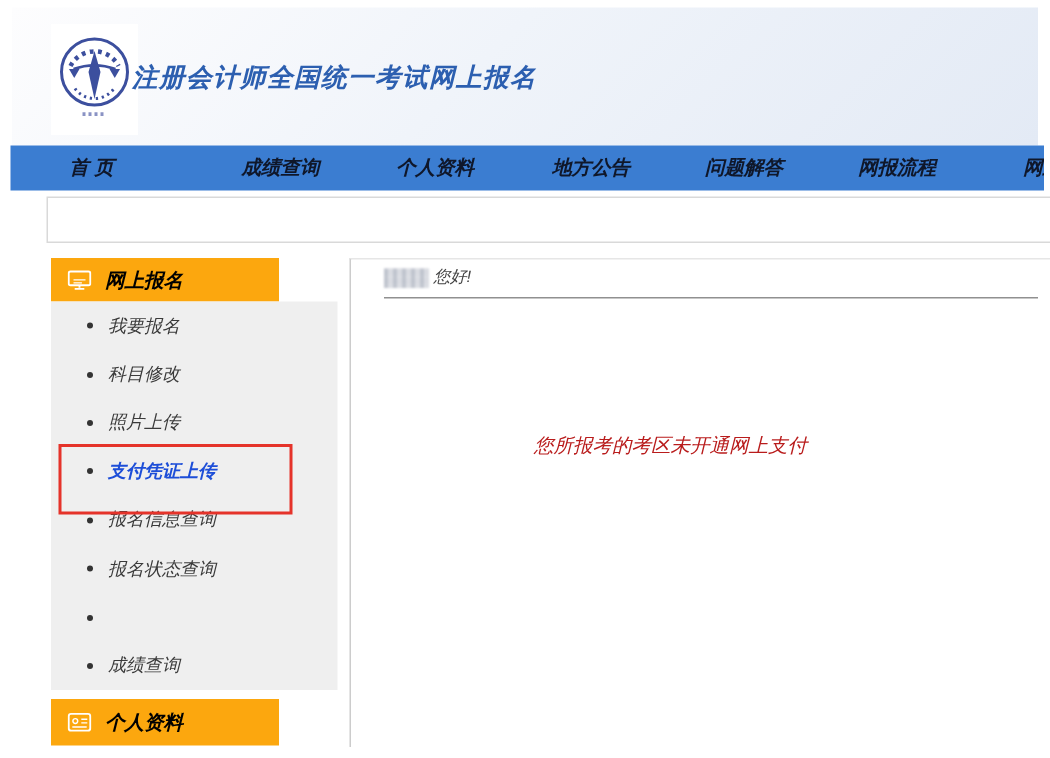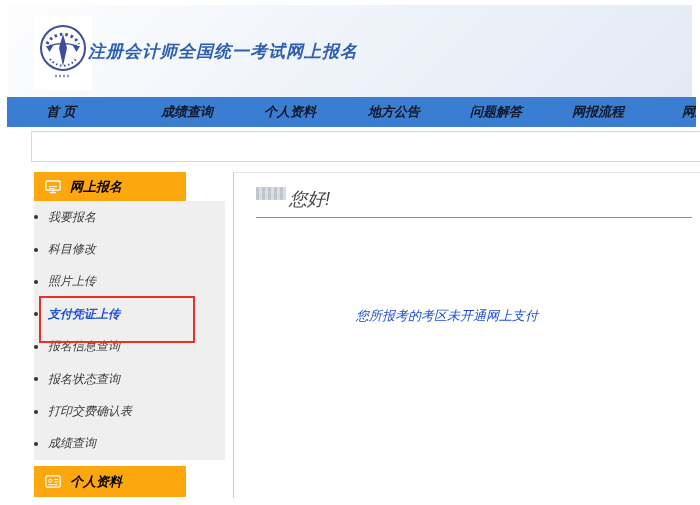--- a/index.html
+++ b/index.html
@@ -25,40 +25,40 @@
     background:#ffffff;border:1px solid #d9d9d9;}
 
   
   .side-header{position:absolute;left:34px;width:152px;height:29px;background:#fca70e;
     color:#000000;font-size:13px;font-weight:bold;display:flex;align-items:center;cursor:pointer;}
   .side-header .ico{margin:0 9px 0 11px;display:inline-flex;}
   .side-sec1{top:172px;}
   .side-sec2{top:466px;height:31px;}
   .side-list{position:absolute;left:34px;top:201px;width:191px;height:259px;
     background:#efefef;padding:0;margin:0;list-style:none;}
-  .side-list li{height:32.4px;display:flex;align-items:center;
+  .side-list li{height:32.4px;display:flex;align-items:center;padding-left:24px;
     font-size:12px;color:#3a3a3a;cursor:pointer;white-space:nowrap;}
   .side-list li .dot{width:4px;height:4px;border-radius:50%;background:#333;margin-right:10px;flex:0 0 auto;}
   .side-list li.active{color:#1d4ed8;font-weight:bold;}
 
   
   .highlight-box{position:absolute;left:39px;top:296px;width:152px;height:43px;
     border:2px solid #e5332a;background:transparent;z-index:5;}
 
   
   .content{position:absolute;left:233px;top:172px;width:467px;height:325px;
     background:#fff;border-top:1px solid #e6e6e6;border-left:1px solid #cccccc;}
-  .greeting{margin:14px 0 0 22px;font-size:18px;color:#444;display:flex;align-items:flex-start;}
+  .greeting{margin:4px 0 0 22px;font-size:11px;color:#444;display:flex;align-items:flex-end;}
   .redacted{display:inline-block;width:30px;height:13px;margin-right:3px;
     background:
       repeating-linear-gradient(90deg,rgba(190,195,205,.85) 0 3px,rgba(220,222,228,.85) 3px 6px),
       repeating-linear-gradient(0deg,#d9dbe0 0 3px,#c7cbd3 3px 6px);
     filter:blur(0.7px);}
   .divider{margin:6px 0 0 22px;width:436px;border-top:1px solid #909090;height:0;}
-  .alert-message{margin:89px 0 0 122px;font-size:13px;color:#1d4ed8;white-space:nowrap;}
+  .alert-message{margin:89px 0 0 122px;font-size:13px;color:#b91c1c;white-space:nowrap;}
 </style>
 </head>
 <body>
 
 <div class="screen">
 
   <div class="header">
     <div class="logo-wrap">
       <svg width="48" height="62" viewBox="0 0 48 62">
         <circle cx="24" cy="26" r="22" fill="#ffffff" stroke="#3c4f9e" stroke-width="2"></circle>
@@ -118,21 +118,20 @@
     <li>
         <span class="dot"></span>
         <span>报名信息查询</span>
       </li>
     <li>
         <span class="dot"></span>
         <span>报名状态查询</span>
       </li>
     <li>
         <span class="dot"></span>
-        <span>打印交费确认表</span>
       </li>
     <li>
         <span class="dot"></span>
         <span>成绩查询</span>
       </li>
   </ul>
 
   <div class="side-header side-sec2">
     <span class="ico">
       <svg width="16" height="13" viewBox="0 0 20 16">

